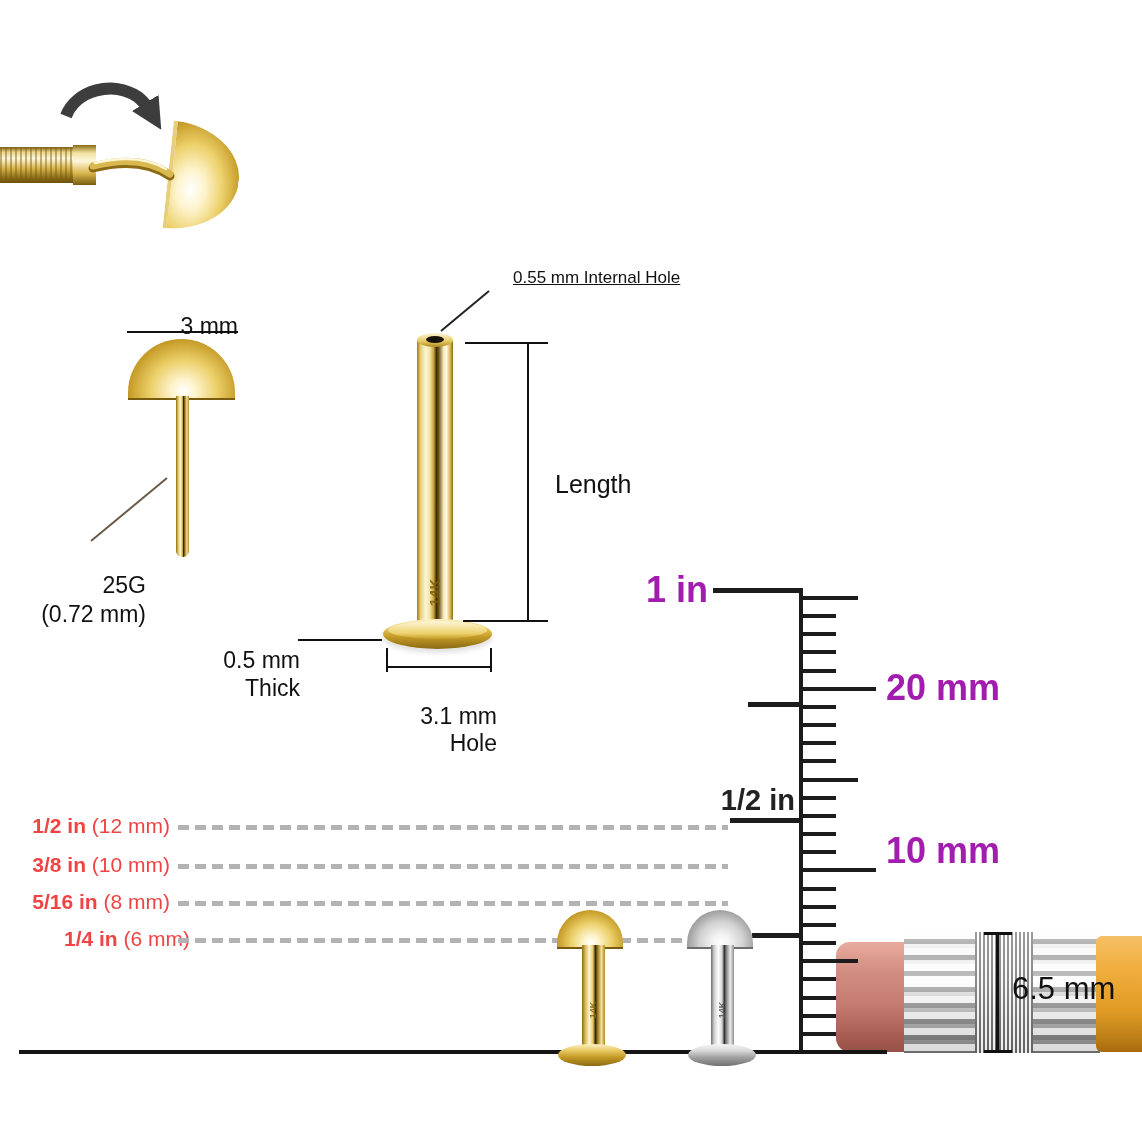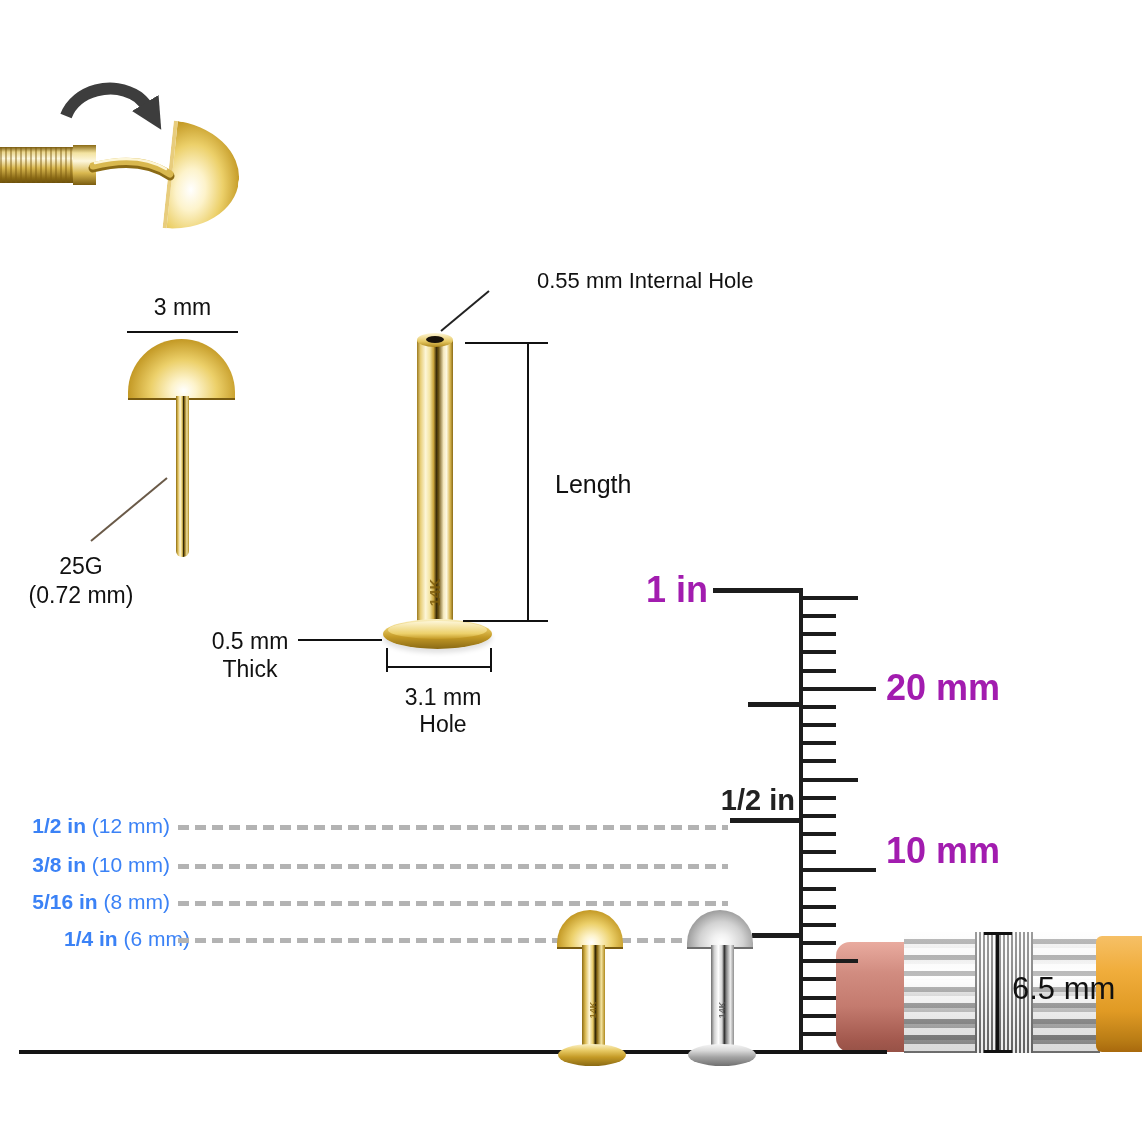--- a/index.html
+++ b/index.html
@@ -2,30 +2,30 @@
 <html><head>
 <meta charset="utf-8">
 <style>
   html,body{margin:0;padding:0;background:#fff;}
   #canvas{position:relative;width:1142px;height:1142px;background:#fff;overflow:hidden;
           font-family:"Liberation Sans",sans-serif;color:#1a1a1a;}
   .abs{position:absolute;}
   
   .title{left:31px;top:41px;font-size:28px;font-weight:bold;letter-spacing:3.5px;color:#161616;}
   .lbl{font-size:23px;color:#111;}
-  .lbl-center{text-align:center;line-height:29px;}
+  .lbl-center{text-align:right;line-height:29px;margin-top:19px;}
   .length-lbl{left:555px;top:470px;font-size:25px;}
-  .hole-lbl{left:537px;top:268px;font-size:22px;}
+  .hole-lbl{left:513px;top:268px;font-size:17px;text-decoration:underline;}
   .ruler-big{font-size:36px;font-weight:bold;color:#a21caf;}
   .ruler-med{font-size:29px;font-weight:bold;color:#222;}
   .eraser-lbl{left:1012px;top:971px;font-size:31px;color:#111;z-index:7;}
   
   .mline{background:#111;}
   
-  .size-label{width:170px;text-align:right;font-size:21px;line-height:23px;color:#3b82f6;}
+  .size-label{width:170px;text-align:right;font-size:21px;line-height:23px;color:#ef4444;}
   .size-label b{font-weight:bold;}
   .dashes{left:178px;width:550px;height:5px;z-index:2;
     background:repeating-linear-gradient(to right,#b3b3b3 0 11px,transparent 11px 17px);}
   
   .rul-vline{left:799px;top:588px;width:4px;height:464px;background:#1c1c1c;z-index:3;}
   .tick-in{height:5px;background:#1c1c1c;z-index:3;}
   .mm-tick{position:absolute;height:4px;background:#1c1c1c;z-index:3;}
   
   .gold-dome{background:radial-gradient(ellipse at 52% 88%, #ffffff 0%, #fdf3cb 16%, #ecd06a 42%, #c49a26 70%, #8a6a15 92%, #7a5c10 100%);
              border-bottom:2px solid #7a5c10;}

